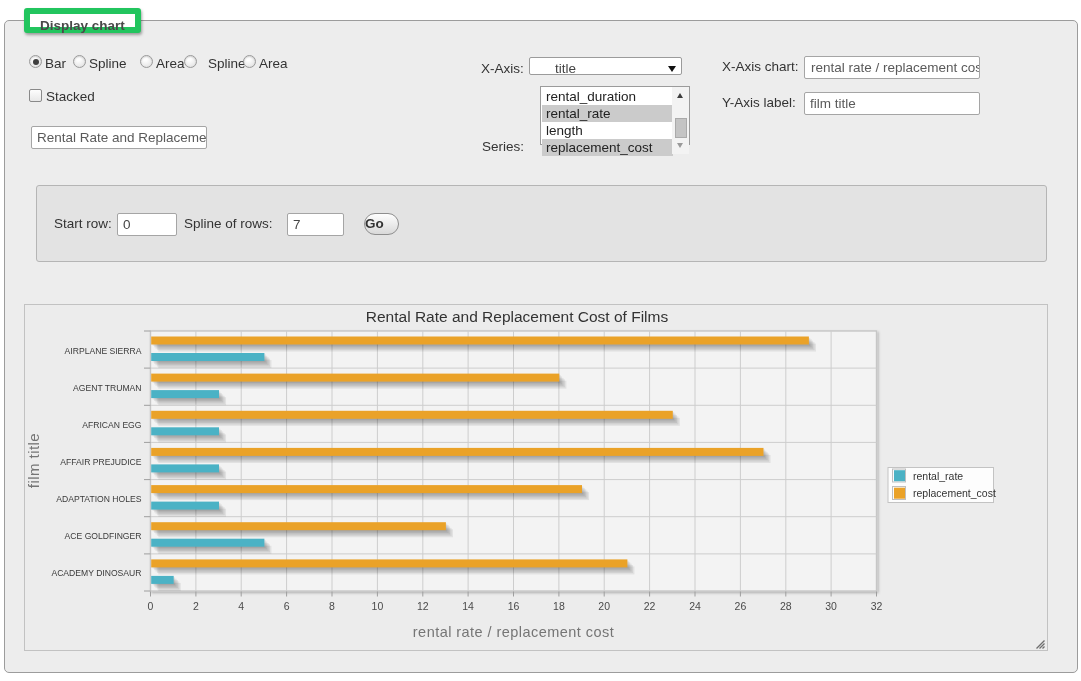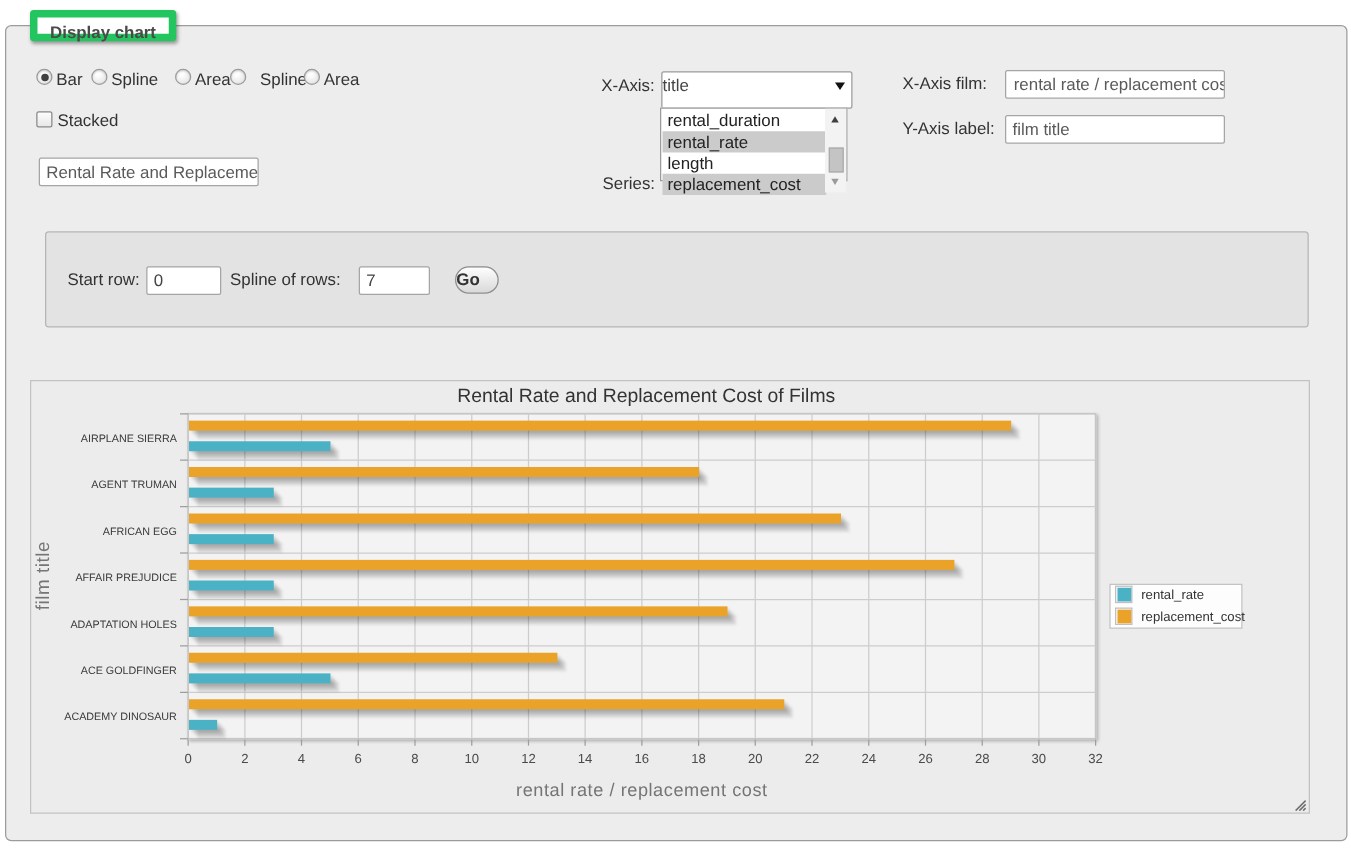--- a/index.html
+++ b/index.html
@@ -10,25 +10,25 @@
   background:#fff; border:6px solid #22c55e; border-radius:3px;
   box-shadow:1px 2px 3px rgba(0,0,0,0.35); font-weight:bold; color:#4a4a4a; }
 .lbl { position:absolute; line-height:15px; white-space:nowrap; }
 .radio { position:absolute; width:13px; height:13px; border:1px solid #9a9a9a; border-radius:50%;
   background:radial-gradient(circle at 40% 30%, #fdfdfd 15%, #ececec 60%, #d9d9d9 100%); box-shadow:inset 0 1px 1.5px rgba(0,0,0,0.15); }
 .radio .dot { position:absolute; left:2.5px; top:2.5px; width:6px; height:6px; border-radius:50%; background:#3f3f3f; }
 .cb { position:absolute; width:13px; height:13px; border:1px solid #898989; border-radius:2px;
   background:linear-gradient(#fdfdfd,#e8e8e8); }
 .inp { position:absolute; background:#fff; border:1px solid #a5a5a5; border-radius:2px;
   height:23px; line-height:21px; padding-left:5px; color:#5a5a5a; overflow:hidden; white-space:nowrap; }
-#xsel { left:529px; top:57px; width:153px; height:30px; background:#fff; border:1px solid #9b9b9b;
-  border-radius:2px; line-height:21px; padding-left:0; color:#444; }
+#xsel { left:529px; top:57px; width:153px; height:18px; background:#fff; border:1px solid #9b9b9b;
+  border-radius:2px; line-height:21px; padding-left:25px; color:#444; }
 #xsel .arr { position:absolute; right:5px; top:8px; width:0; height:0;
   border-left:4.5px solid transparent; border-right:4.5px solid transparent; border-top:6px solid #111; }
-#list { left:528px; top:86px; width:150px; height:59px; background:#fff; border:1px solid #9b9b9b; }
+#list { left:540px; top:86px; width:150px; height:59px; background:#fff; border:1px solid #9b9b9b; }
 #list .it { position:absolute; left:1px; width:131px; height:17px; line-height:17px; padding-left:4px; color:#222; }
 #list .sel { background:#cbcbcb; }
 #sbar { position:absolute; right:0; top:0; width:17px; height:67px; background:#f3f3f3; }
 .sarr { position:absolute; left:5px; width:0; height:0; border-left:3.5px solid transparent; border-right:3.5px solid transparent; }
 #sthumb { position:absolute; left:2.5px; top:31px; width:12px; height:19.5px; background:#c4c4c4; border:1px solid #aaa; }
 #gbox { left:36px; top:185px; width:1011px; height:77px; background:#e3e3e3;
   border:1px solid #b5b5b5; border-radius:3px; }
 #gobtn { left:364px; top:213px; width:35px; height:22px; border:1px solid #8e8e8e; border-radius:11px;
   background:linear-gradient(#fefefe,#d9d9d9); font-weight:bold; color:#333;
   text-align:left; line-height:20px; }
@@ -64,21 +64,21 @@
   <div class="it" style="top:35px">length</div>
   <div class="it sel" style="top:52px">replacement_cost</div>
   <div id="sbar">
     <div class="sarr" style="top:6px;border-bottom:5px solid #3e3e3e"></div>
     <div id="sthumb"></div>
     <div class="sarr" style="bottom:6px;border-top:5px solid #9a9a9a"></div>
   </div>
 </div>
 <div class="lbl" style="left:482px;top:139px">Series:</div>
 
-<div class="lbl" style="left:722px;top:59px">X-Axis film:</div>
+<div class="lbl" style="left:722px;top:59px">X-Axis chart:</div>
 <div class="inp" style="left:804px;top:55.5px;width:176px;padding-left:6px">rental rate / replacement cost</div>
 <div class="lbl" style="left:722px;top:95px">Y-Axis label:</div>
 <div class="inp" style="left:804px;top:91.5px;width:176px">film title</div>
 
 <div id="gbox" class="abs"></div>
 <div class="lbl" style="left:54px;top:216px">Start row:</div>
 <div class="inp" style="left:117px;top:212.5px;width:60px;color:#444">0</div>
 <div class="lbl" style="left:184px;top:216px">Spline of rows:</div>
 <div class="inp" style="left:287px;top:212.5px;width:57px;color:#444">7</div>
 <div id="gobtn" class="abs">Go</div>

